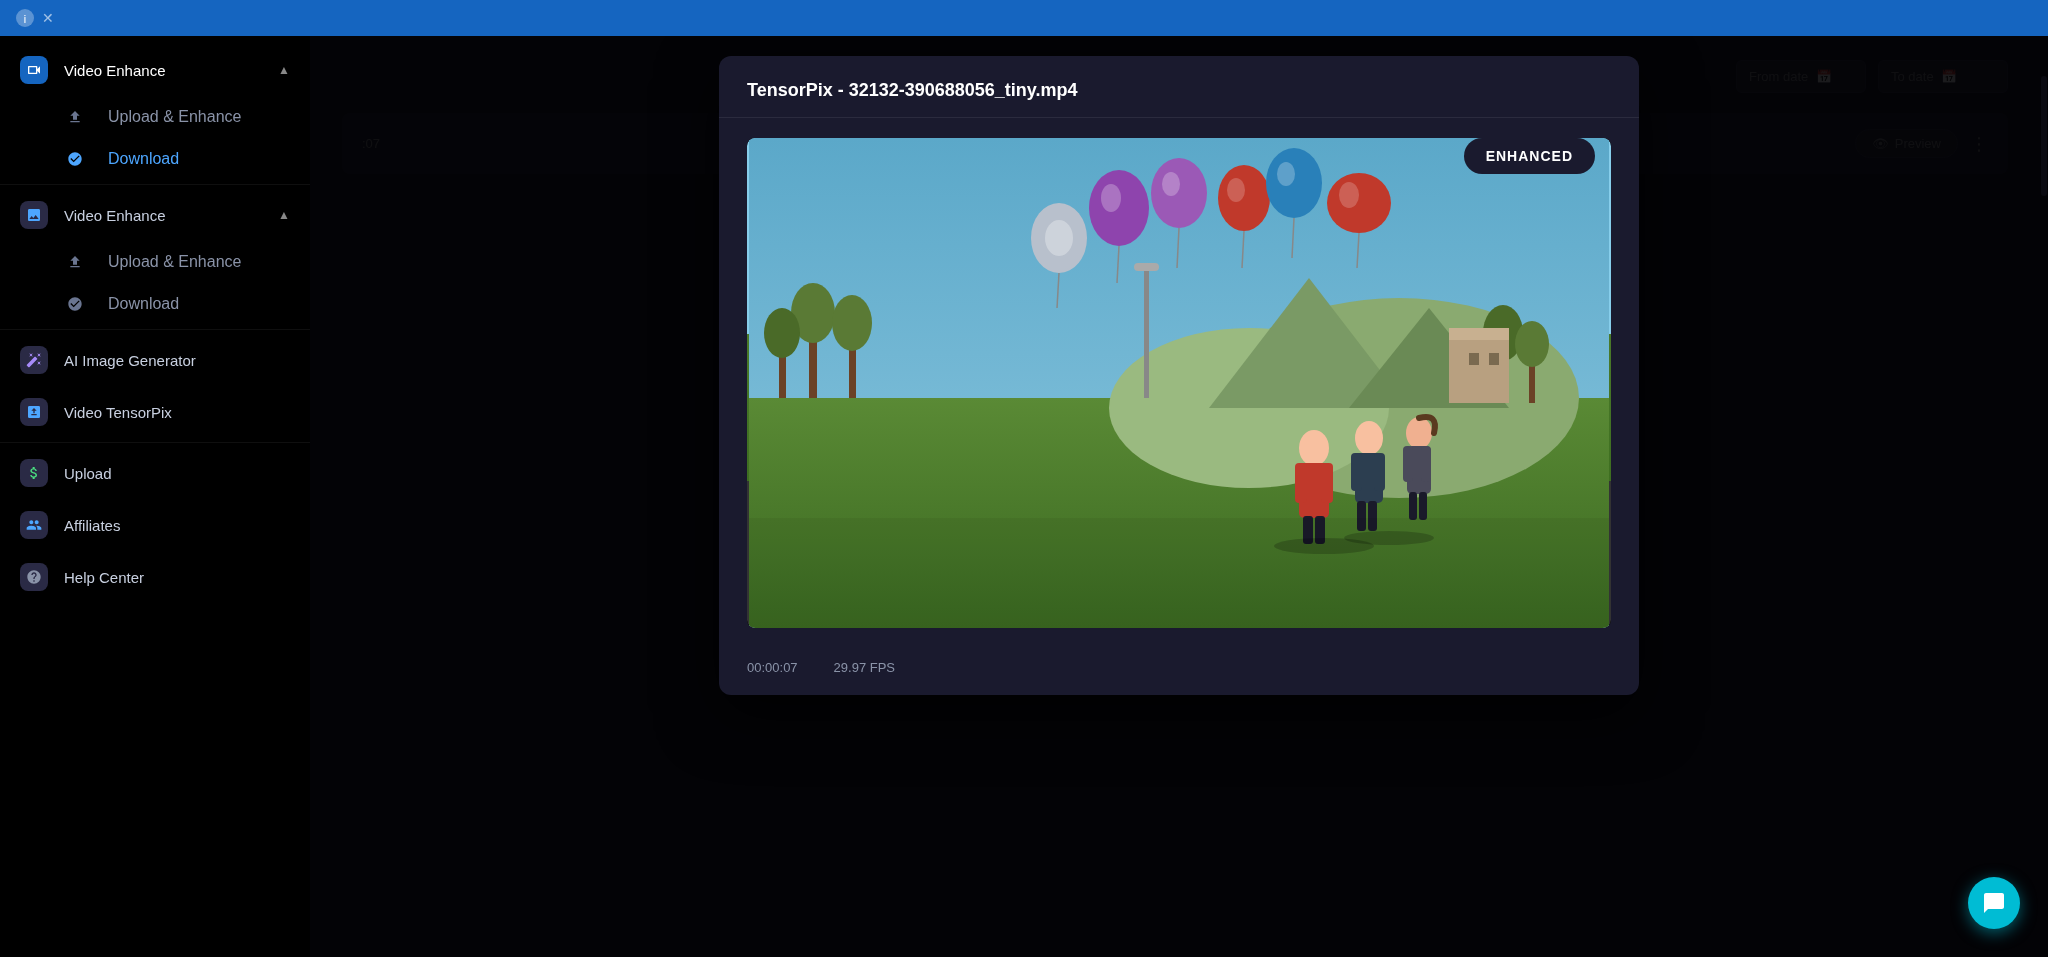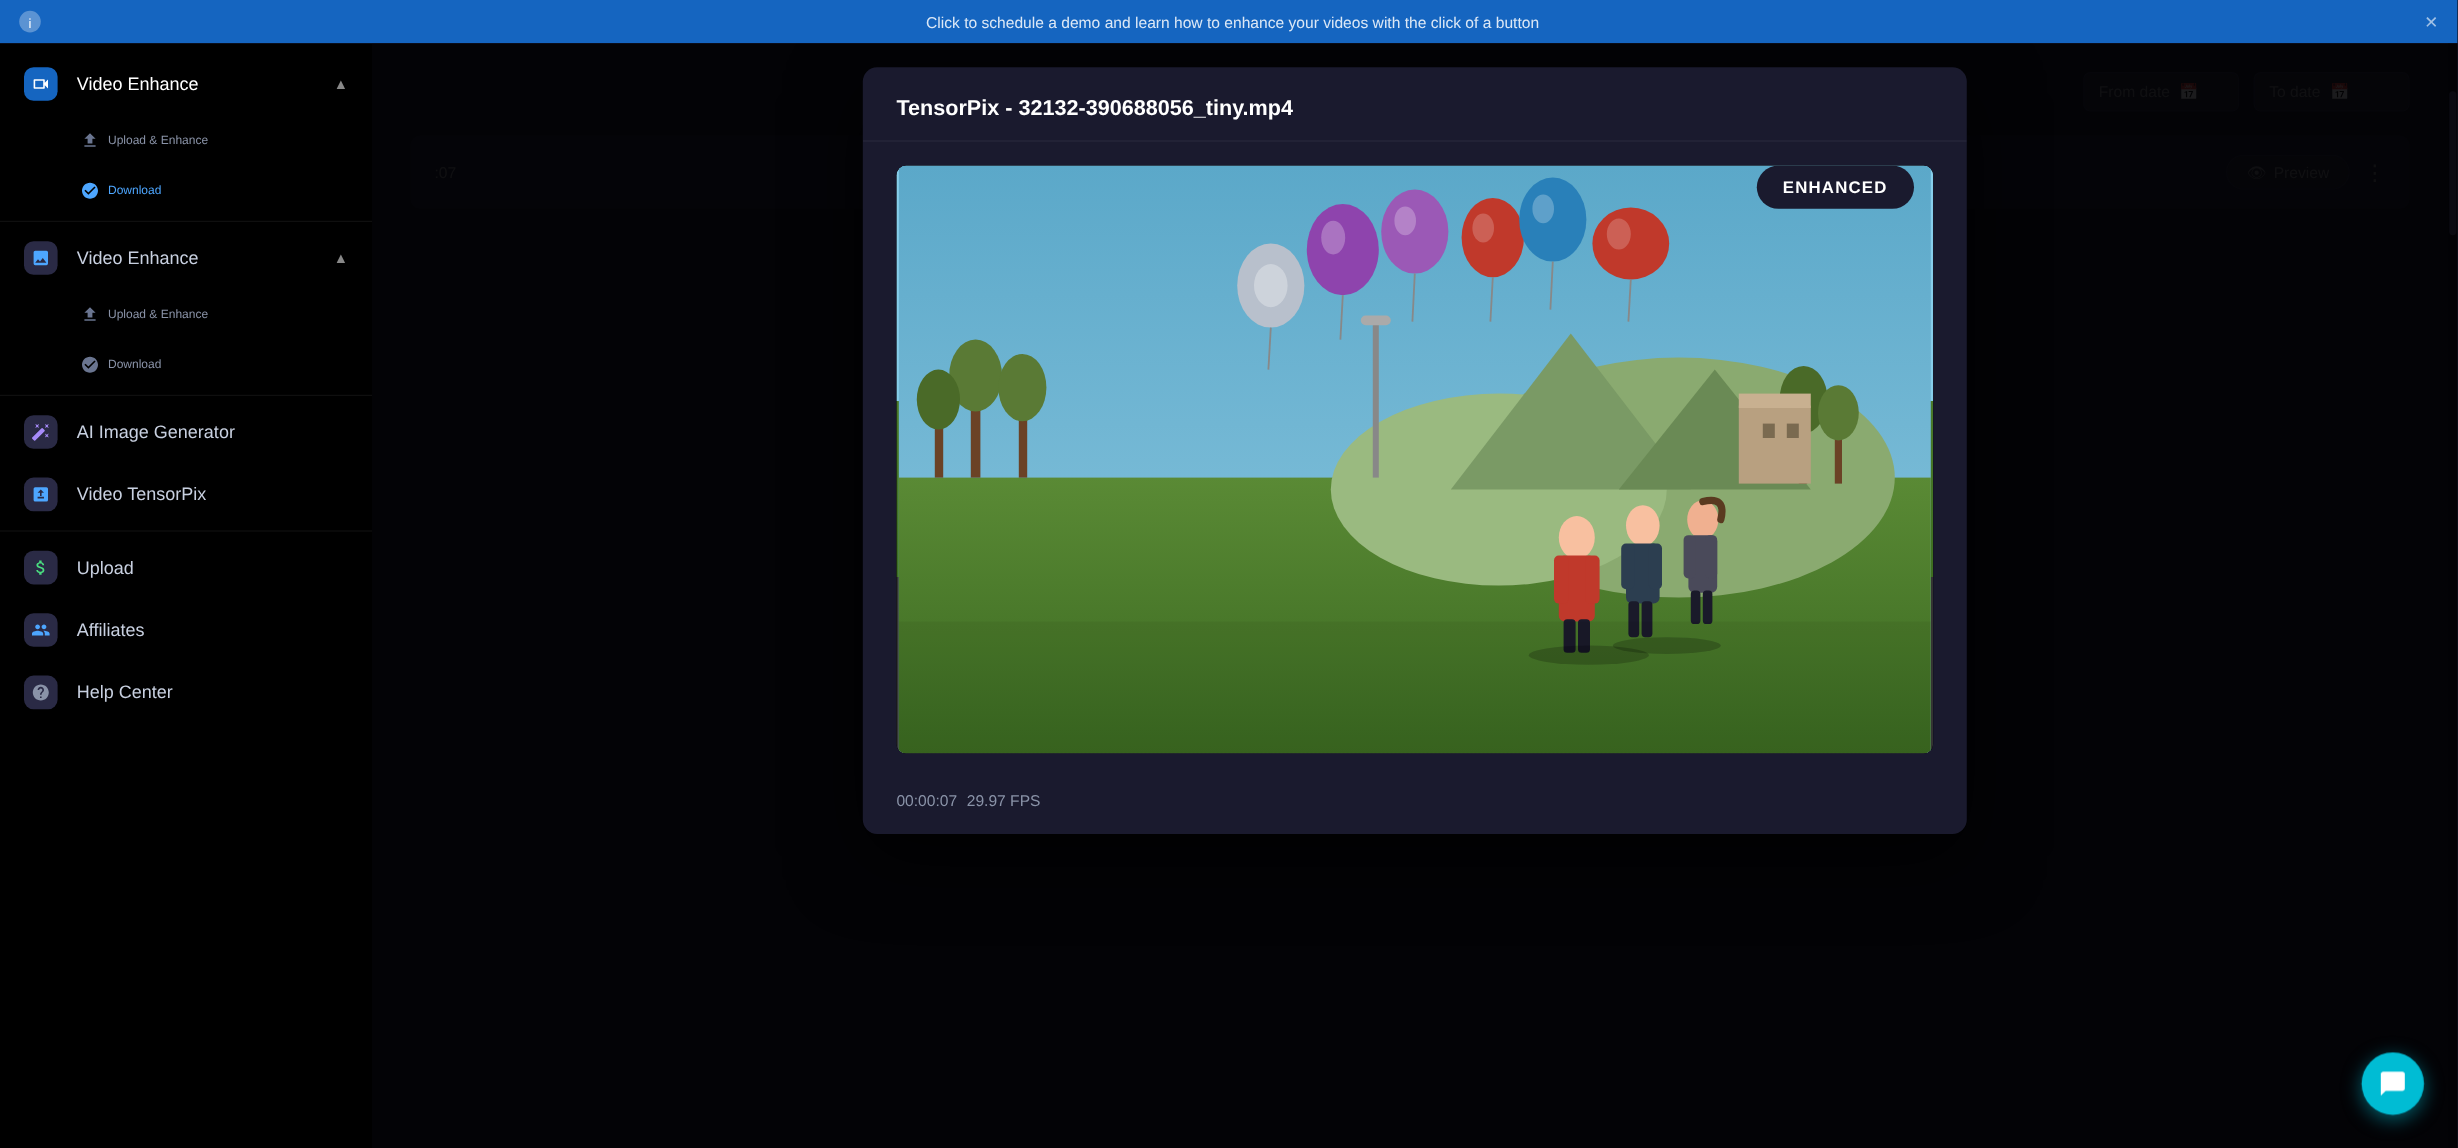--- a/index.html
+++ b/index.html
@@ -87,22 +87,22 @@
       font-size: 12px;
       color: #888;
     }
 
     .sidebar-subitem {
       display: flex;
       align-items: center;
       padding: 10px 20px 10px 64px;
       cursor: pointer;
       color: #8a93a8;
-      font-size: 10px;
-      gap: 4px;
+      font-size: 16px;
+      gap: 22px;
       transition: background 0.15s;
     }
     .sidebar-subitem.active { color: #4da6ff; }
 
     .sidebar-subitem-icon {
       width: 22px; height: 22px;
       display: flex; align-items: center; justify-content: center;
       font-size: 14px;
       flex-shrink: 0;
       color: #6a7590;
@@ -246,21 +246,21 @@
       font-weight: 700;
       padding: 10px 22px;
       border-radius: 25px;
       letter-spacing: 1px;
       z-index: 5;
     }
 
     .modal-meta {
       padding: 12px 28px 20px;
       display: flex;
-      gap: 8px;
+      gap: 36px;
     }
     .meta-item {
       color: #8a93a8;
       font-size: 13px;
     }
 
     
     .sidebar::-webkit-scrollbar { width: 4px; }
     .sidebar::-webkit-scrollbar-track { background: transparent; }
     .sidebar::-webkit-scrollbar-thumb { background: #2a2a45; border-radius: 2px; }
@@ -299,21 +299,20 @@
       border-radius: 3px;
       margin: 0 auto;
       margin-top: 40px;
     }
   </style>
 </head>
 <body>
 
 <div class="top-bar">
   <div class="top-bar-icon">ℹ</div>
-  <span class="top-bar-text">Click to schedule a demo and learn how to enhance your videos with the click of a button</span>
   <div style="cursor:pointer;color:rgba(255,255,255,0.6);font-size:14px;">✕</div>
 </div>
 
 <div class="main-layout">
 
   <div class="sidebar">
 
     <div class="sidebar-section">
       <div class="sidebar-item active">
         <div class="sidebar-icon blue-bg">

